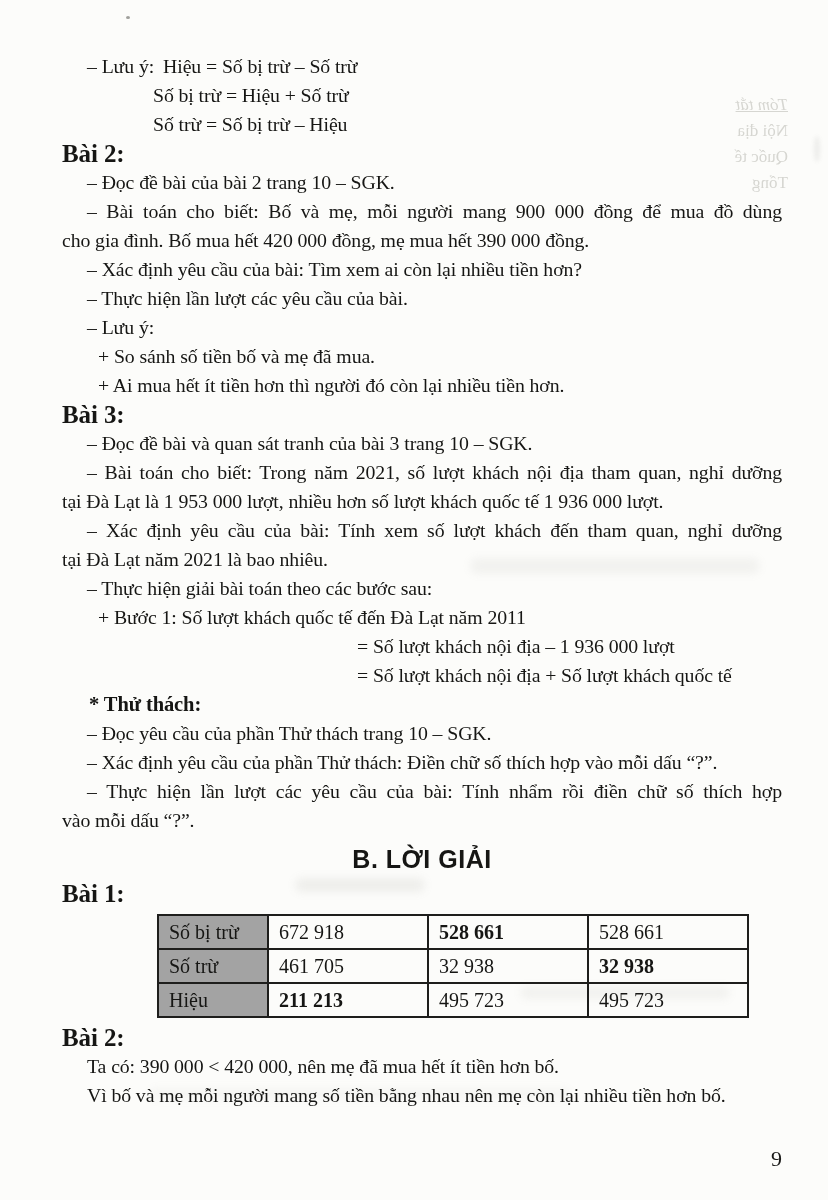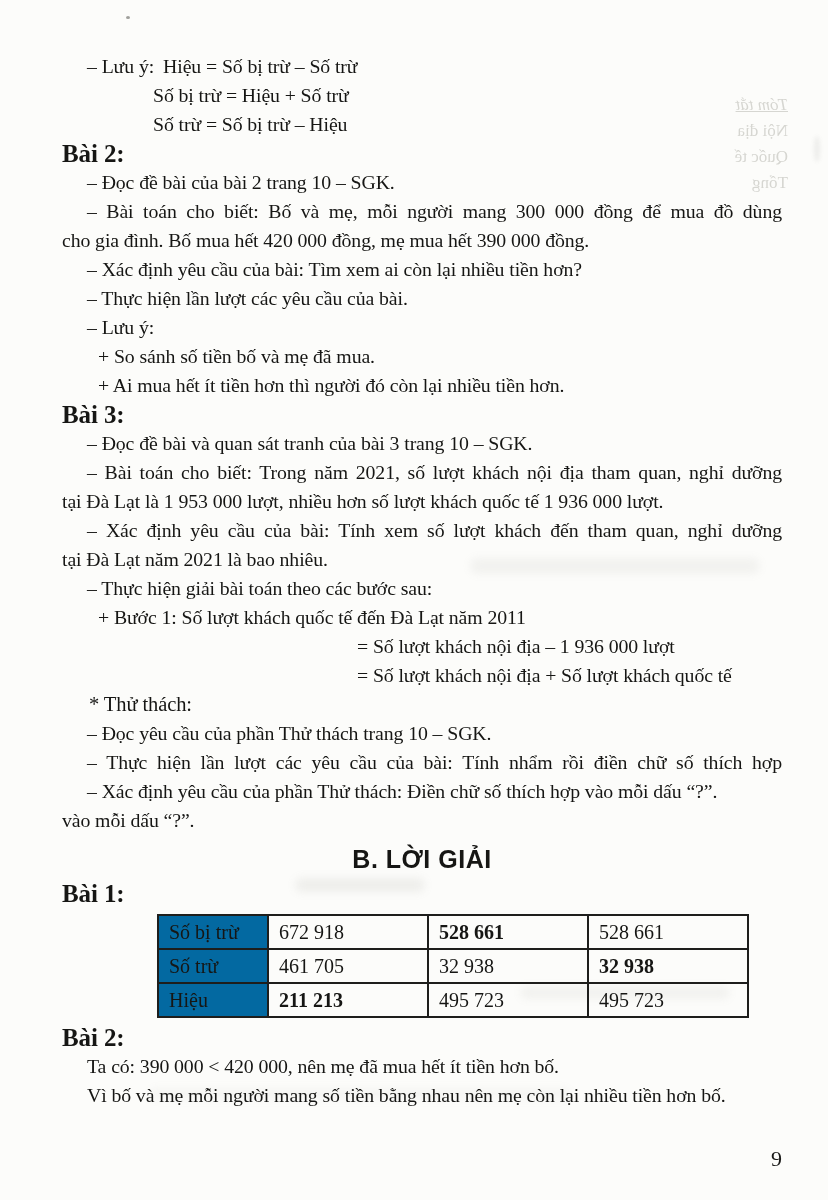--- a/index.html
+++ b/index.html
@@ -19,36 +19,36 @@
   }
   .ln{margin:0;height:29px;line-height:29px;font-weight:normal;}
   .dash{text-indent:25px;}
   .plus{text-indent:36px;}
   .cont{text-indent:0;}
   .formula{margin-left:91px;}
   .eq{margin-left:295px;}
   .nw{white-space:nowrap;}
   .jfull{text-align:justify;text-align-last:justify;}
   .h-bai{font-weight:bold;font-size:25px;}
-  .h-star{font-weight:normal;font-size:20.5px;padding-left:27px;}
+  .h-star{font-weight:bold;font-size:20.5px;padding-left:27px;}
   .lbl{margin-right:9px;}
   .solution-title{
     font-family:"Liberation Sans", sans-serif;
     font-weight:bold;font-size:25px;letter-spacing:0.5px;
     text-align:center;height:34px;line-height:34px;margin:7px 0 3px 0;
   }
   
   table.ans{
     border-collapse:collapse;margin:6px 0 5px 95px;
     font-size:20px;letter-spacing:0;
   }
   table.ans td{
     border:2px solid #1e1e1c;height:32px;padding:0 10px;line-height:32px;
   }
-  td.td-label{background:#0369a1;text-align:left;width:88px;}
+  td.td-label{background:#a3a3a3;text-align:left;width:88px;}
   td.td-val{text-align:left;width:138px;}
   .b{font-weight:bold;}
   
   .page-number{
     position:absolute;right:46px;bottom:28px;
     font-size:22px;color:#1a1a18;
   }
   
   .bleed-top{
     position:absolute;top:92px;right:40px;width:120px;
@@ -88,43 +88,43 @@
   <div class="speck sp2"></div>
 
   <main class="content">
 
     <p class="ln dash nw"><span class="lbl">– Lưu ý:</span><span>Hiệu = Số bị trừ – Số trừ</span></p>
     <p class="ln formula nw">Số bị trừ = Hiệu + Số trừ</p>
     <p class="ln formula nw">Số trừ = Số bị trừ – Hiệu</p>
 
     <h3 class="ln h-bai">Bài 2:</h3>
     <p class="ln dash nw">– Đọc đề bài của bài 2 trang 10 – SGK.</p>
-    <p class="ln dash jfull">– Bài toán cho biết: Bố và mẹ, mỗi người mang 300 000 đồng để mua đồ dùng</p>
+    <p class="ln dash jfull">– Bài toán cho biết: Bố và mẹ, mỗi người mang 900 000 đồng để mua đồ dùng</p>
     <p class="ln cont nw">cho gia đình. Bố mua hết 420 000 đồng, mẹ mua hết 390 000 đồng.</p>
     <p class="ln dash nw">– Xác định yêu cầu của bài: Tìm xem ai còn lại nhiều tiền hơn?</p>
     <p class="ln dash nw">– Thực hiện lần lượt các yêu cầu của bài.</p>
     <p class="ln dash nw">– Lưu ý:</p>
     <p class="ln plus nw">+ So sánh số tiền bố và mẹ đã mua.</p>
     <p class="ln plus nw">+ Ai mua hết ít tiền hơn thì người đó còn lại nhiều tiền hơn.</p>
 
     <h3 class="ln h-bai">Bài 3:</h3>
     <p class="ln dash nw">– Đọc đề bài và quan sát tranh của bài 3 trang 10 – SGK.</p>
     <p class="ln dash jfull">– Bài toán cho biết: Trong năm 2021, số lượt khách nội địa tham quan, nghỉ dưỡng</p>
     <p class="ln cont nw">tại Đà Lạt là 1 953 000 lượt, nhiều hơn số lượt khách quốc tế 1 936 000 lượt.</p>
     <p class="ln dash jfull">– Xác định yêu cầu của bài: Tính xem số lượt khách đến tham quan, nghỉ dưỡng</p>
     <p class="ln cont nw">tại Đà Lạt năm 2021 là bao nhiêu.</p>
     <p class="ln dash nw">– Thực hiện giải bài toán theo các bước sau:</p>
     <p class="ln plus nw">+ Bước 1: Số lượt khách quốc tế đến Đà Lạt năm 2011</p>
     <p class="ln eq nw">= Số lượt khách nội địa – 1 936 000 lượt</p>
     <p class="ln eq nw">= Số lượt khách nội địa + Số lượt khách quốc tế</p>
 
     <h3 class="ln h-star">* Thử thách:</h3>
     <p class="ln dash nw">– Đọc yêu cầu của phần Thử thách trang 10 – SGK.</p>
+    <p class="ln dash nw">– Xác định yêu cầu của phần Thử thách: Điền chữ số thích hợp vào mỗi dấu “?”.</p>
     <p class="ln dash jfull">– Thực hiện lần lượt các yêu cầu của bài: Tính nhẩm rồi điền chữ số thích hợp</p>
-    <p class="ln dash nw">– Xác định yêu cầu của phần Thử thách: Điền chữ số thích hợp vào mỗi dấu “?”.</p>
     <p class="ln cont nw">vào mỗi dấu “?”.</p>
 
     <h2 class="solution-title">B. LỜI GIẢI</h2>
 
     <h3 class="ln h-bai">Bài 1:</h3>
 
     <table class="ans">
       <tbody>
         <tr>
           <td class="td-label">Số bị trừ</td>

